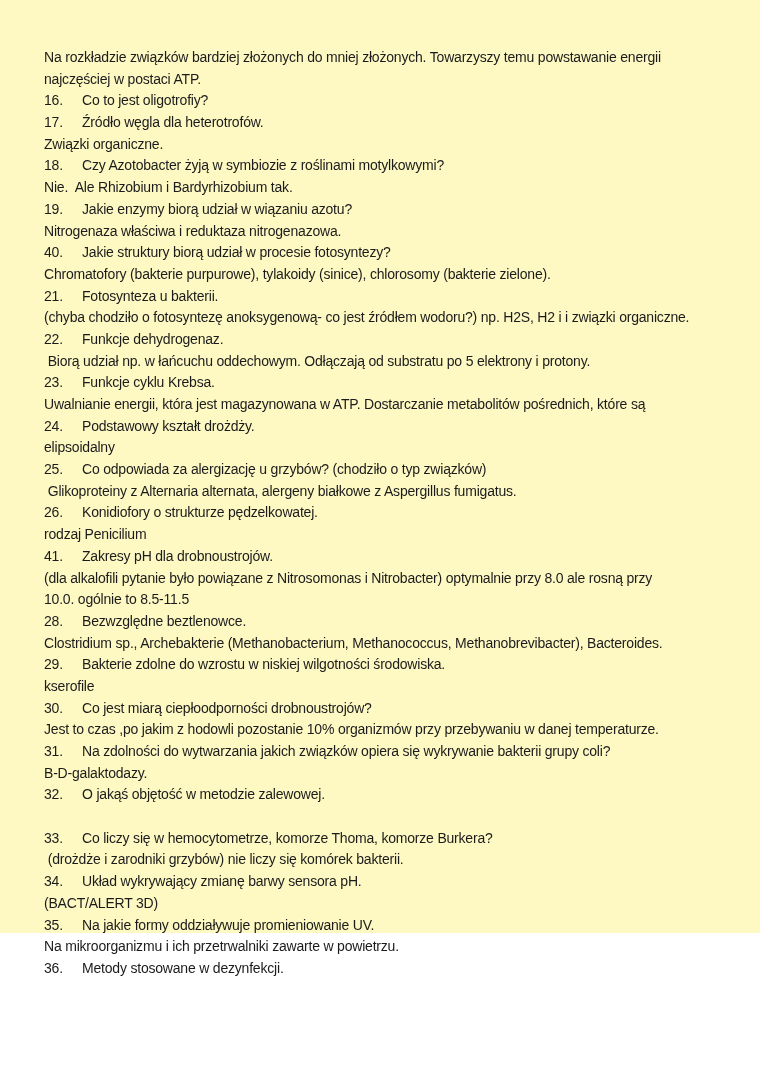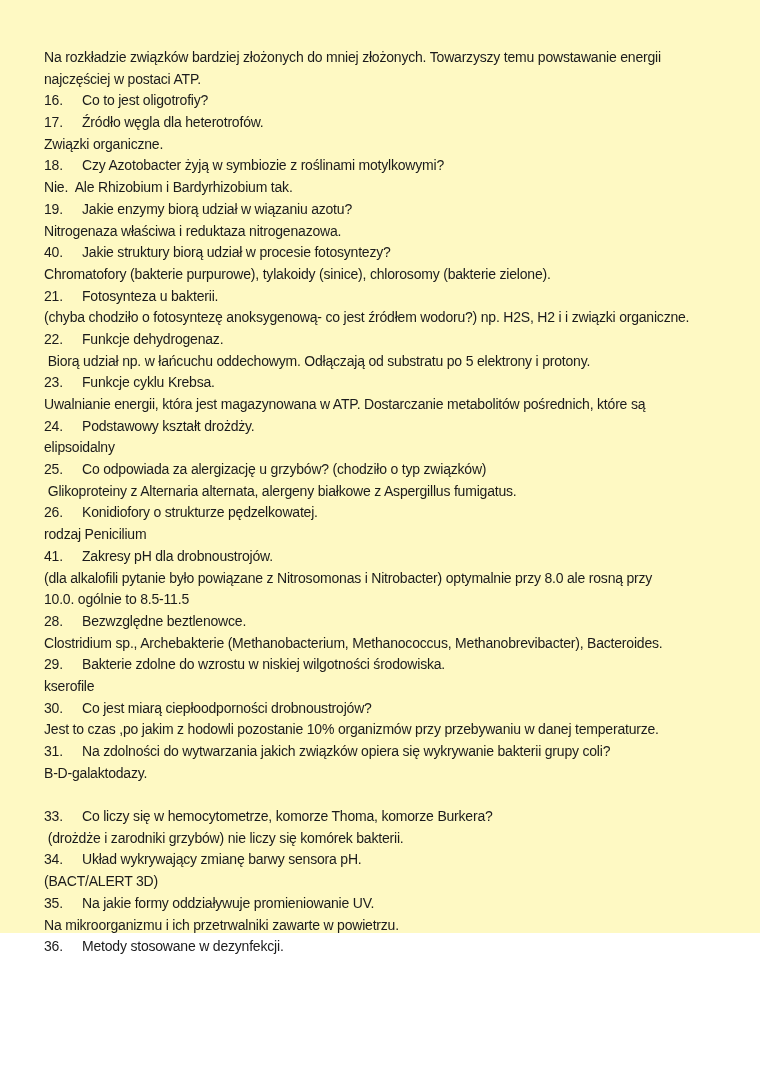--- a/index.html
+++ b/index.html
@@ -69,20 +69,21 @@
       <div class="line">(dla alkalofili pytanie było powiązane z Nitrosomonas i Nitrobacter) optymalnie przy 8.0 ale rosną przy</div>
       <div class="line">10.0. ogólnie to 8.5-11.5</div>
       <div class="line"><span class="num">28.</span><span class="qtext">Bezwzględne beztlenowce.</span></div>
       <div class="line">Clostridium sp., Archebakterie (Methanobacterium, Methanococcus, Methanobrevibacter), Bacteroides.</div>
       <div class="line"><span class="num">29.</span><span class="qtext">Bakterie zdolne do wzrostu w niskiej wilgotności środowiska.</span></div>
       <div class="line">kserofile</div>
       <div class="line"><span class="num">30.</span><span class="qtext">Co jest miarą ciepłoodporności drobnoustrojów?</span></div>
       <div class="line">Jest to czas ,po jakim z hodowli pozostanie 10% organizmów przy przebywaniu w danej temperaturze.</div>
       <div class="line"><span class="num">31.</span><span class="qtext">Na zdolności do wytwarzania jakich związków opiera się wykrywanie bakterii grupy coli?</span></div>
       <div class="line">B-D-galaktodazy.</div>
+      <div class="line"><span class="num">32.</span><span class="qtext">O jakąś objętość w metodzie zalewowej.</span></div>
       <div class="line blank"></div>
       <div class="line"><span class="num">33.</span><span class="qtext">Co liczy się w hemocytometrze, komorze Thoma, komorze Burkera?</span></div>
       <div class="line"> (drożdże i zarodniki grzybów) nie liczy się komórek bakterii.</div>
       <div class="line"><span class="num">34.</span><span class="qtext">Układ wykrywający zmianę barwy sensora pH.</span></div>
       <div class="line">(BACT/ALERT 3D)</div>
       <div class="line"><span class="num">35.</span><span class="qtext">Na jakie formy oddziaływuje promieniowanie UV.</span></div>
       <div class="line">Na mikroorganizmu i ich przetrwalniki zawarte w powietrzu.</div>
       <div class="line"><span class="num">36.</span><span class="qtext">Metody stosowane w dezynfekcji.</span></div>
     </div>
 </div>

